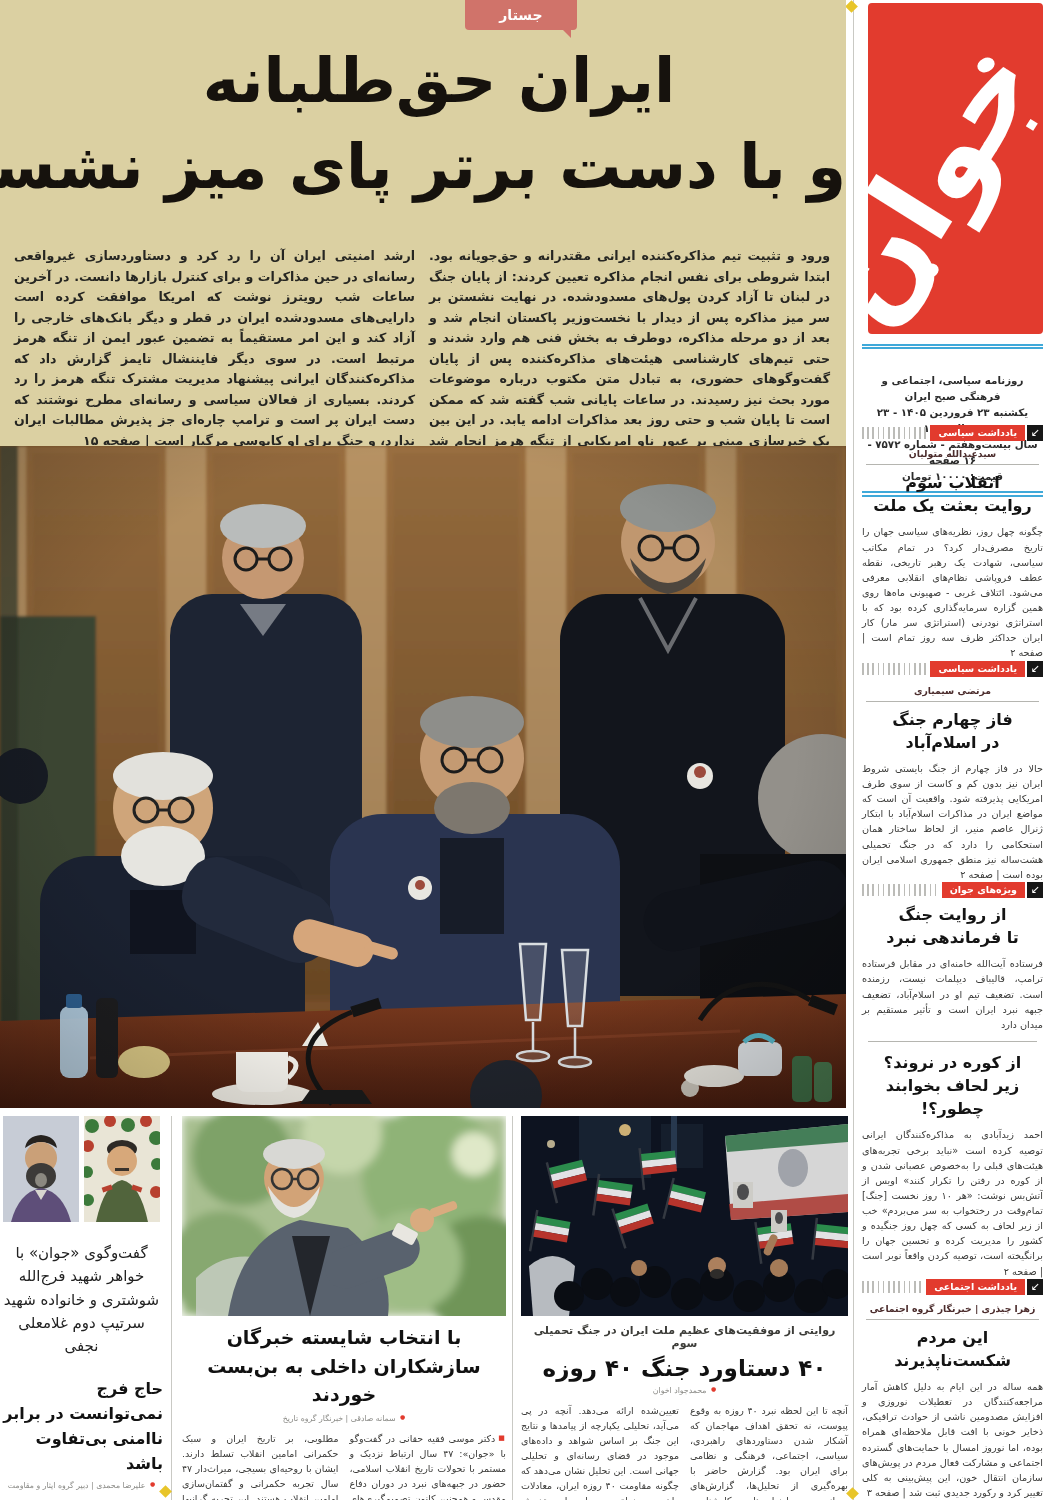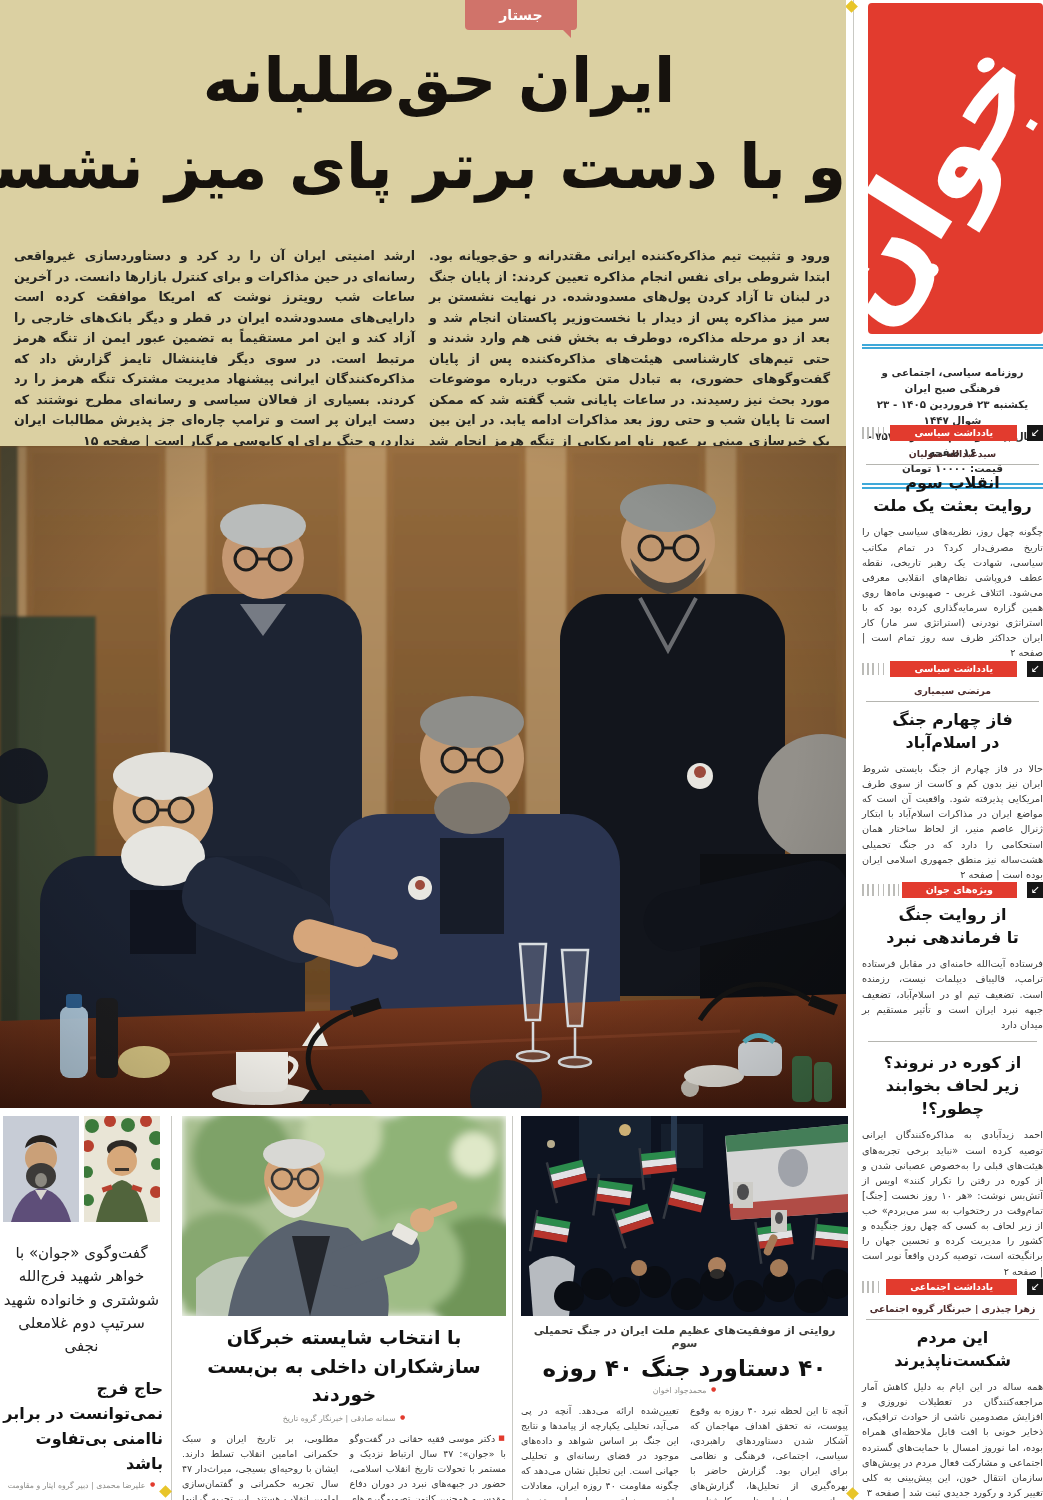--- a/index.html
+++ b/index.html
@@ -7,29 +7,29 @@
   body { font-family:"DejaVu Sans", sans-serif; }
   .page { position:relative; width:1043px; height:1500px; margin:0 auto; background:#ffffff; overflow:hidden; direction:rtl; }
 
   .vline { position:absolute; width:1px; background:#c9c9c4; }
   .mark { position:absolute; width:9px; height:9px; background:#e8c52a; transform:rotate(45deg); }
 
   
   .logo-box { position:absolute; left:868px; top:3px; width:175px; height:331px; background:#e23b2e; border-radius:4px; overflow:hidden; }
   .mast-info { position:absolute; left:862px; top:342px; width:181px; }
   .blue-rule { height:2px; background:#3fa9d9; margin:1.5px 0; }
-  .info-lines { padding:13px 2px 6px; }
+  .info-lines { padding:21px 2px 6px; }
   .info-lines div { font-size:10.3px; font-weight:700; color:#2c2c2c; text-align:center; line-height:16px; }
 
   
   .sidebar { position:absolute; left:862px; top:424px; width:181px; height:1076px; display:flex; flex-direction:column; justify-content:space-between; }
   .sb-sec { }
   .sb-bar { display:flex; align-items:center; height:17px; margin-bottom:4px; }
   .sb-corner { width:16px; height:16px; background:#171717; color:#fff; font-size:11px; line-height:16px; text-align:center; flex:0 0 auto; }
-  .sb-label { background:#e23b2e; color:#fff; font-size:9.5px; font-weight:700; padding:2px 24px 3px; margin-right:10px; white-space:nowrap; }
+  .sb-label { background:#e23b2e; color:#fff; font-size:9.5px; font-weight:700; padding:2px 8px 3px; margin-right:2px; white-space:nowrap; }
   .sb-hatch { flex:1; height:12px; margin-right:3px;
     background:repeating-linear-gradient(90deg,#bcbcb8 0 1.5px, transparent 1.5px 5.2px); }
   .sb-author { text-align:center; font-size:9.3px; font-weight:700; color:#4b2c2c; padding:3px 0 5px; border-bottom:1px solid #b5b5b0; margin:0 4px 6px; }
   .sb-title { text-align:center; font-size:16px; font-weight:900; color:#141414; line-height:1.45; margin:4px 0 7px; }
   .sb-body { font-size:9.7px; line-height:1.56; color:#3a3a38; text-align:justify; text-align-last:right; }
   .sb-div { height:1px; background:#b5b5b0; margin:9px 6px; }
   .pre { white-space:pre-line; }
 
   
   .lead { position:absolute; left:0; top:0; width:846px; height:564px; background:#dbd0a2; }

